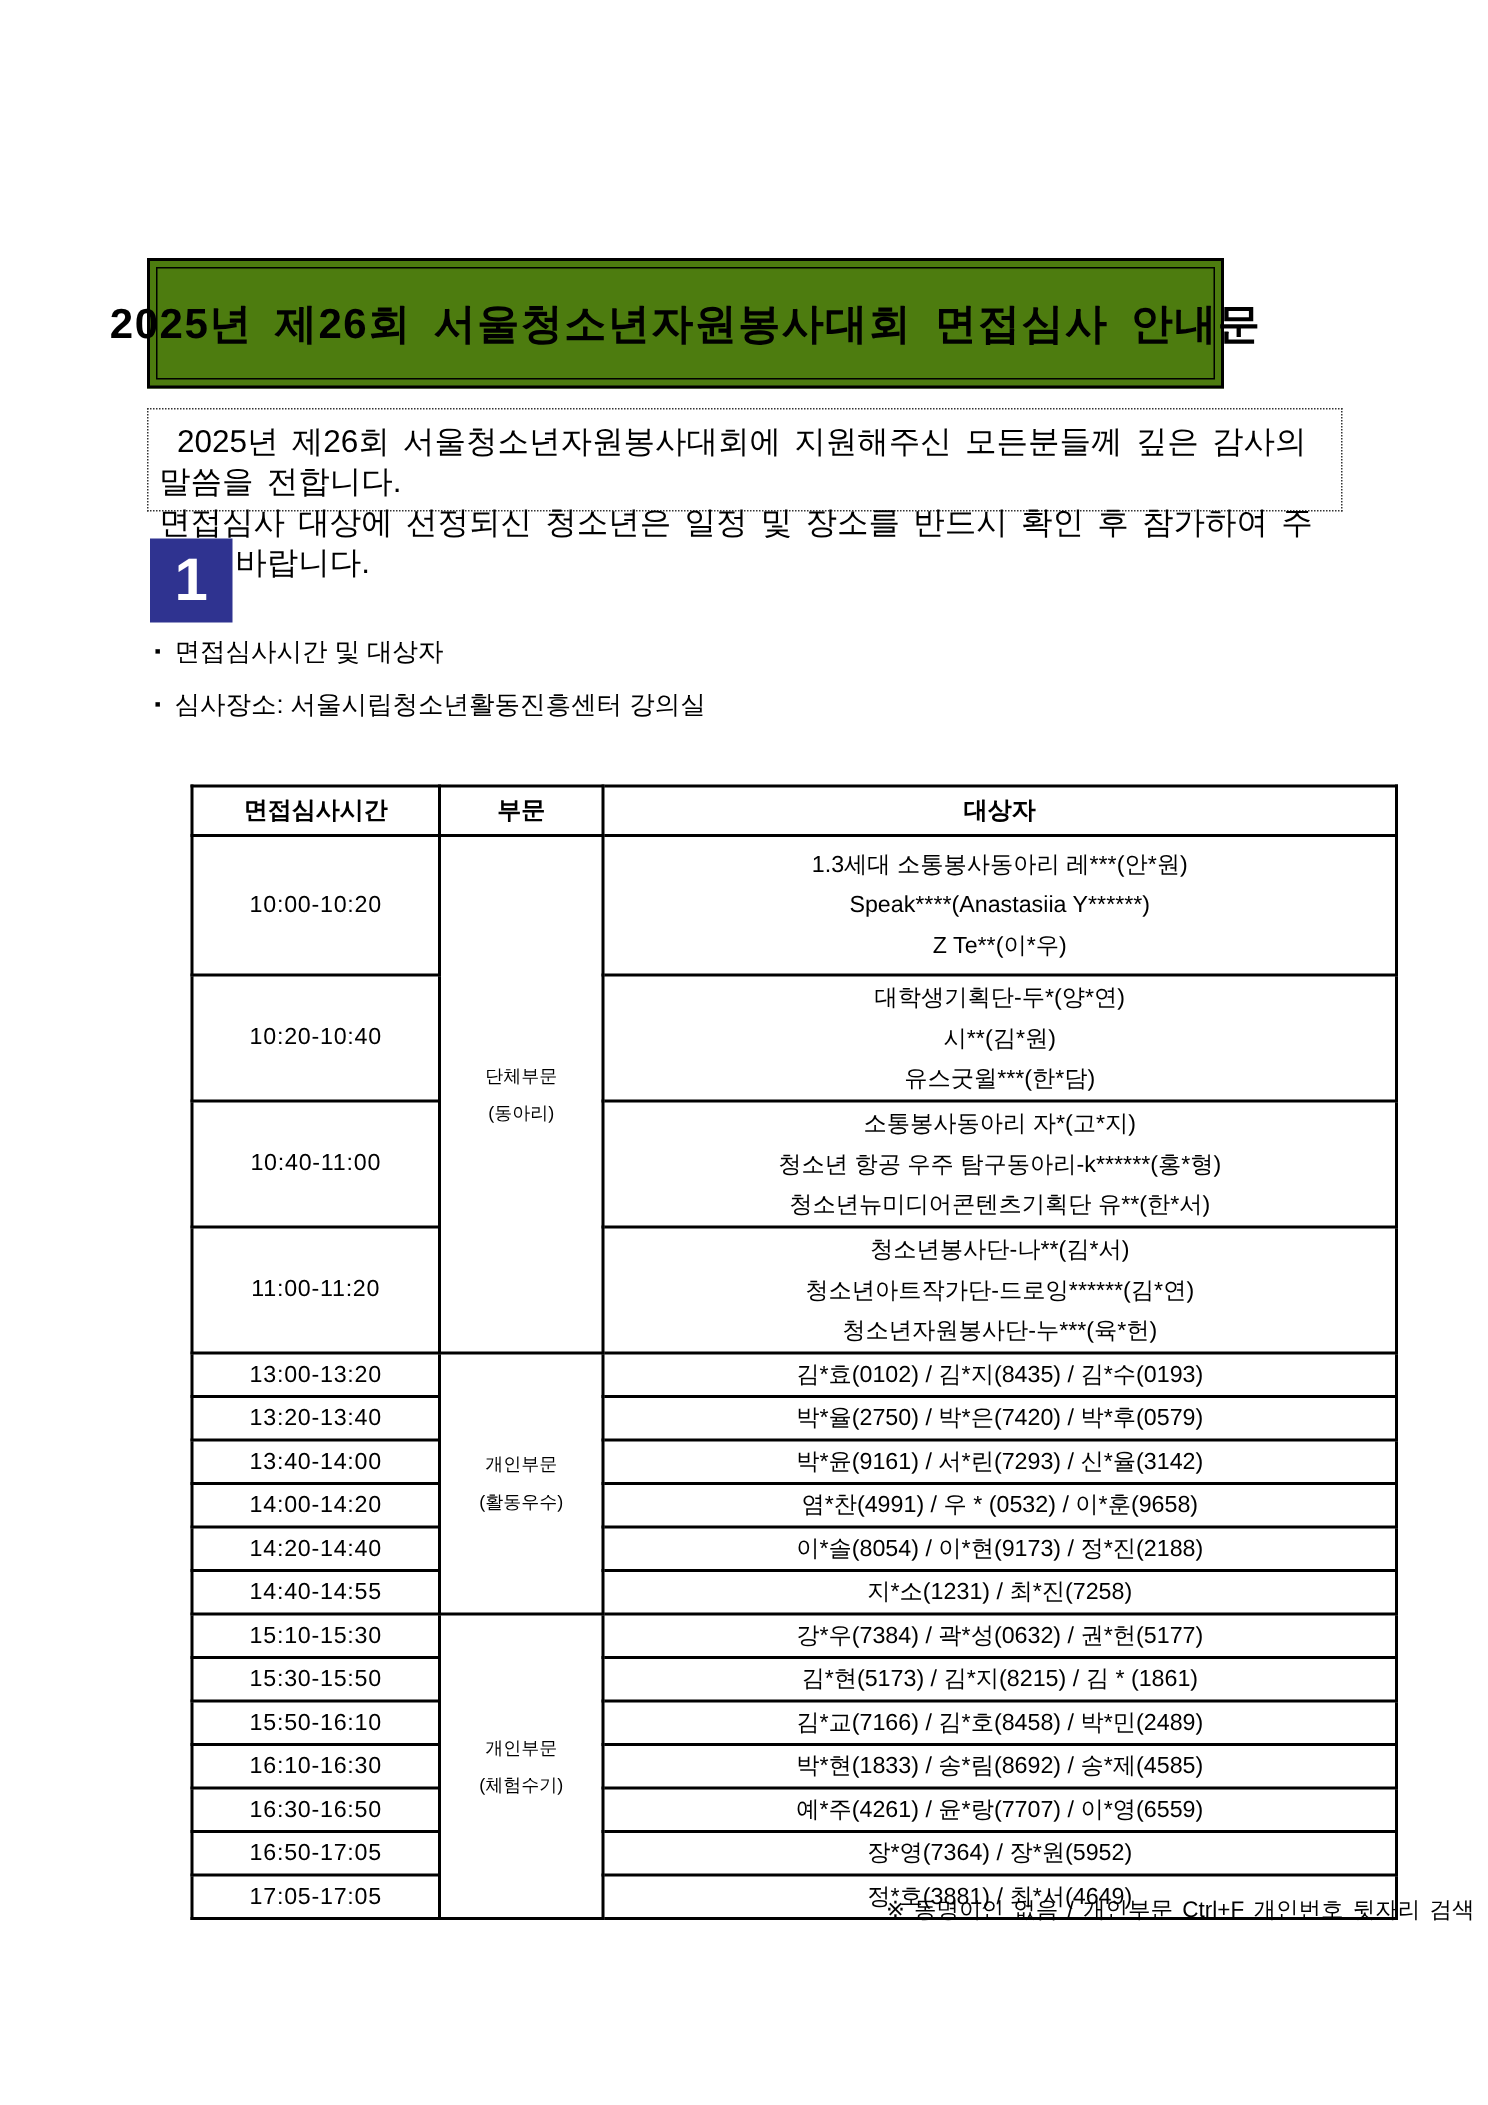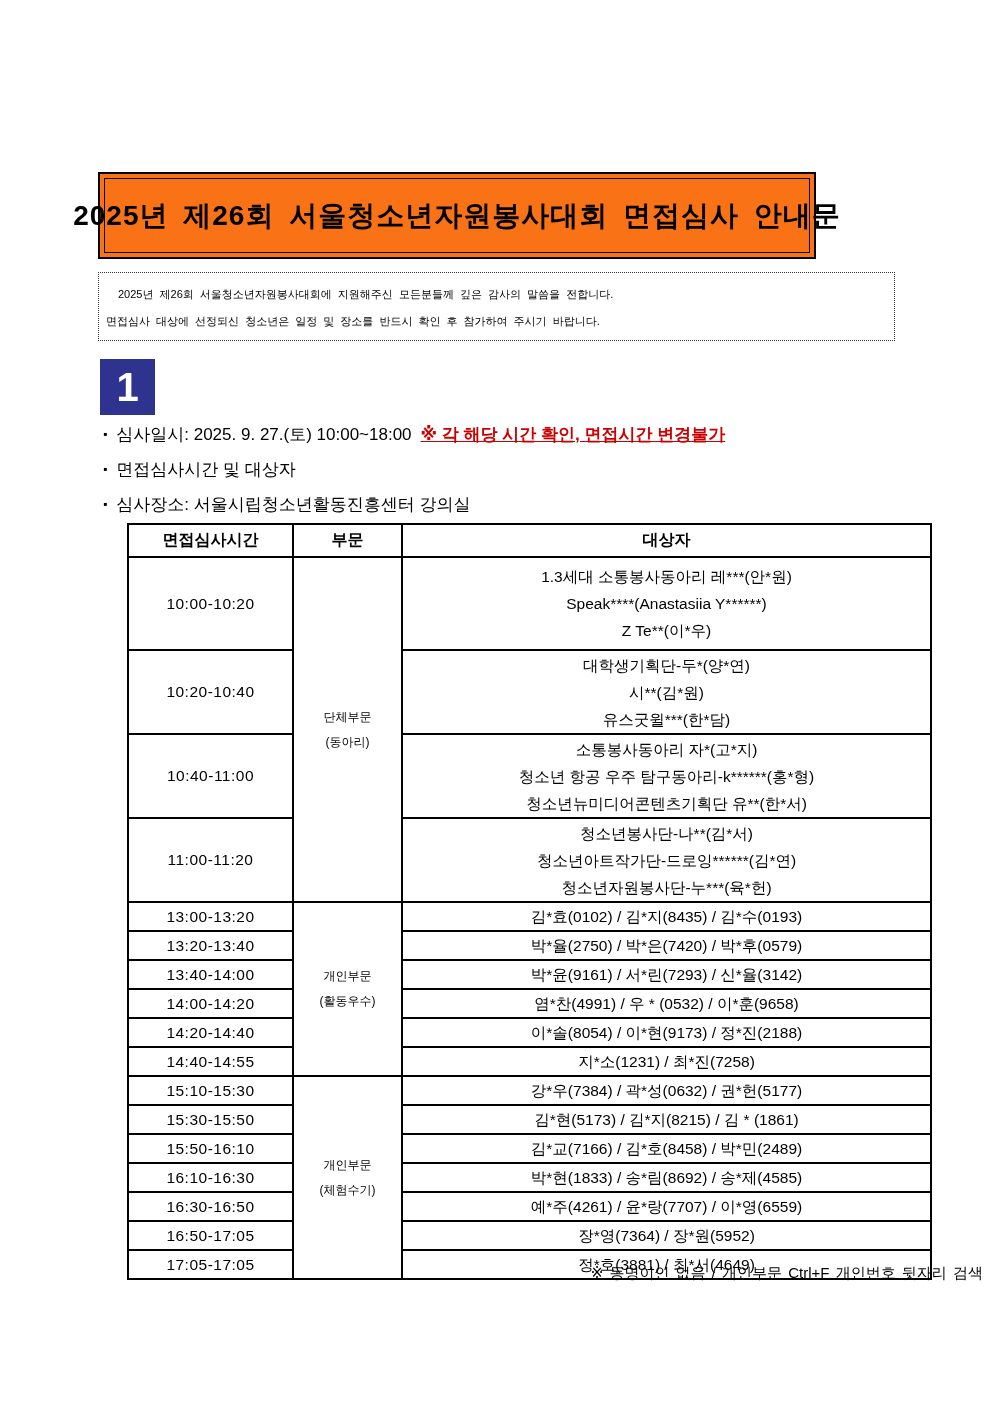--- a/index.html
+++ b/index.html
@@ -6,36 +6,36 @@
   html,body { background:#ffffff; }
   body {
     width:992px; height:1403px; position:relative;
     font-family:"Liberation Sans","DejaVu Sans",sans-serif;
     color:#000;
   }
 
   
   .title-box {
     position:absolute; left:98px; top:172px; width:718px; height:87px;
-    border:2px solid #000; padding:4px; background:#f97316;
+    border:2px solid #000; padding:4px; background:#4d7c0f;
   }
   .title-box-inner {
     width:100%; height:100%; border:1px solid #000;
     display:flex; align-items:center; justify-content:center;
   }
   .doc-title {
     font-size:28px; font-weight:bold; letter-spacing:1px; word-spacing:6px;
     white-space:nowrap;
   }
 
   
   .notice-box {
     position:absolute; left:98px; top:272px; width:797px; height:69px;
     border:1px dotted #333; padding:8px 7px 0 7px;
-    font-size:11px; line-height:27px; word-spacing:3px;
+    font-size:21px; line-height:27px; word-spacing:3px;
   }
   .notice-line-1 { text-indent:12px; }
 
   
   .section-header { position:absolute; left:100px; top:359px; display:flex; }
   .section-num {
     width:55px; height:56px; background:var(--accent-navy,#2f3390);
     color:#fff; font-size:40px; font-weight:bold;
     display:flex; align-items:center; justify-content:center;
     flex:0 0 auto;
@@ -93,23 +93,20 @@
 <div class="notice-box">
   <div class="notice-line-1">2025년 제26회 서울청소년자원봉사대회에 지원해주신 모든분들께 깊은 감사의 말씀을 전합니다.</div>
   <div class="notice-line-2">면접심사 대상에 선정되신 청소년은 일정 및 장소를 반드시 확인 후 참가하여 주시기 바랍니다.</div>
 </div>
 
 <div class="section-header">
   <div class="section-num">1</div>
 </div>
 
 <div class="bullets">
-  <div class="bullet-item">
-    <span class="bullet-marker">▪</span><span>심사일시: 2025. 9. 27.(토) 10:00~18:00</span><span class="warning">※ 각 해당 시간 확인, 면접시간 변경불가</span>
-  </div>
   <div class="bullet-item">
     <span class="bullet-marker">▪</span><span>면접심사시간 및 대상자</span>
   </div>
   <div class="bullet-item">
     <span class="bullet-marker">▪</span><span>심사장소: 서울시립청소년활동진흥센터 강의실</span>
   </div>
 </div>
 
 <table class="schedule-table">
   <colgroup>

